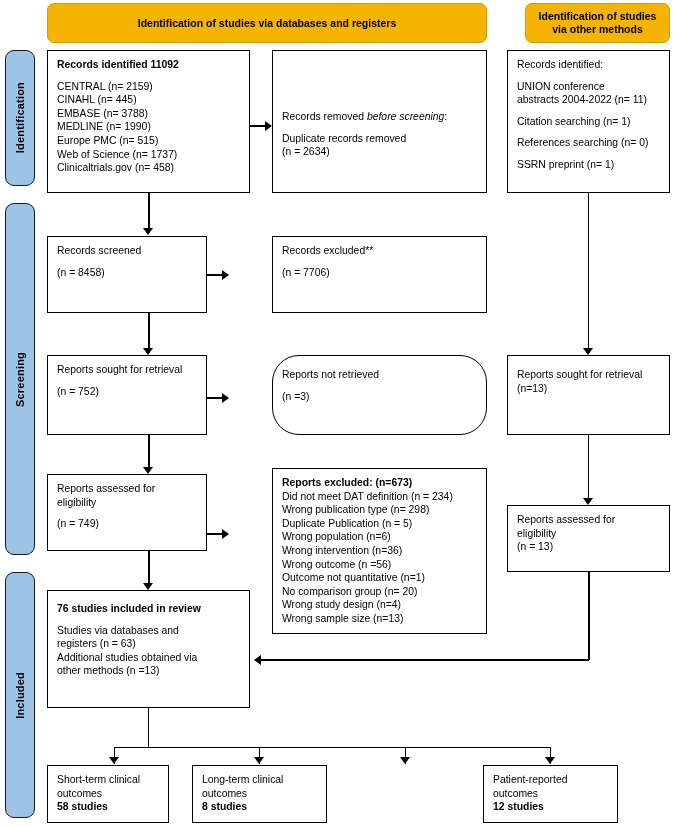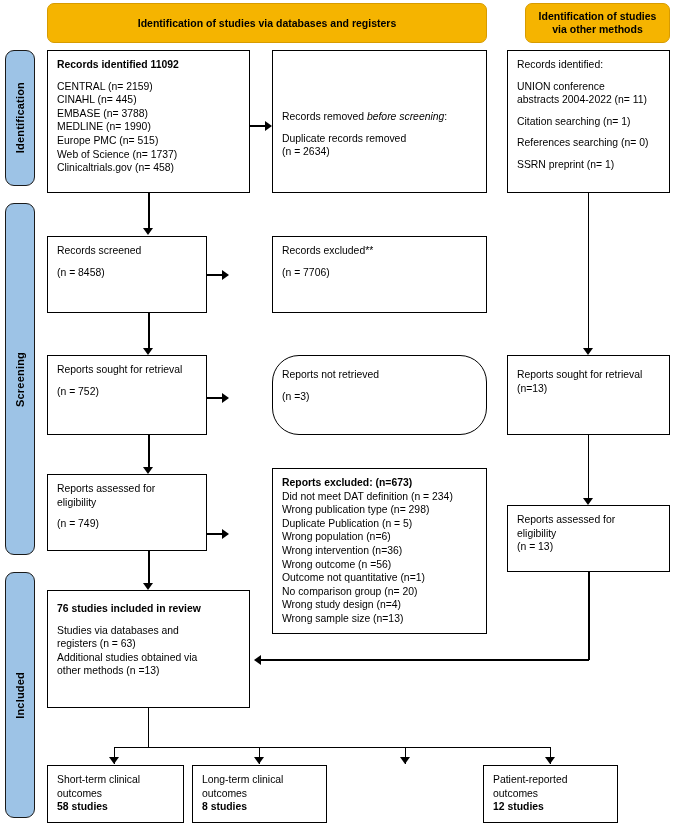--- a/index.html
+++ b/index.html
@@ -244,21 +244,21 @@
 
   <div class="abs ln-v" style="left:259px; top:747px; height:17px;"></div>
   <div class="abs arw arw-d" style="left:254px; top:757px;"></div>
 
   <div class="abs ln-v" style="left:405px; top:747px; height:17px;"></div>
   <div class="abs arw arw-d" style="left:400px; top:757px;"></div>
 
   <div class="abs ln-v" style="left:550px; top:747px; height:17px;"></div>
   <div class="abs arw arw-d" style="left:545px; top:757px;"></div>
 
-  <div class="abs box" style="left:47px; top:765px; width:137px; height:58px;">
+  <div class="abs box" style="left:47px; top:765px; width:122px; height:58px;">
     <p>Short-term clinical</p>
     <p>outcomes</p>
     <p class="b">58 studies</p>
   </div>
 
   <div class="abs box" style="left:192px; top:765px; width:135px; height:58px;">
     <p>Long-term clinical</p>
     <p>outcomes</p>
     <p class="b">8 studies</p>
   </div>

